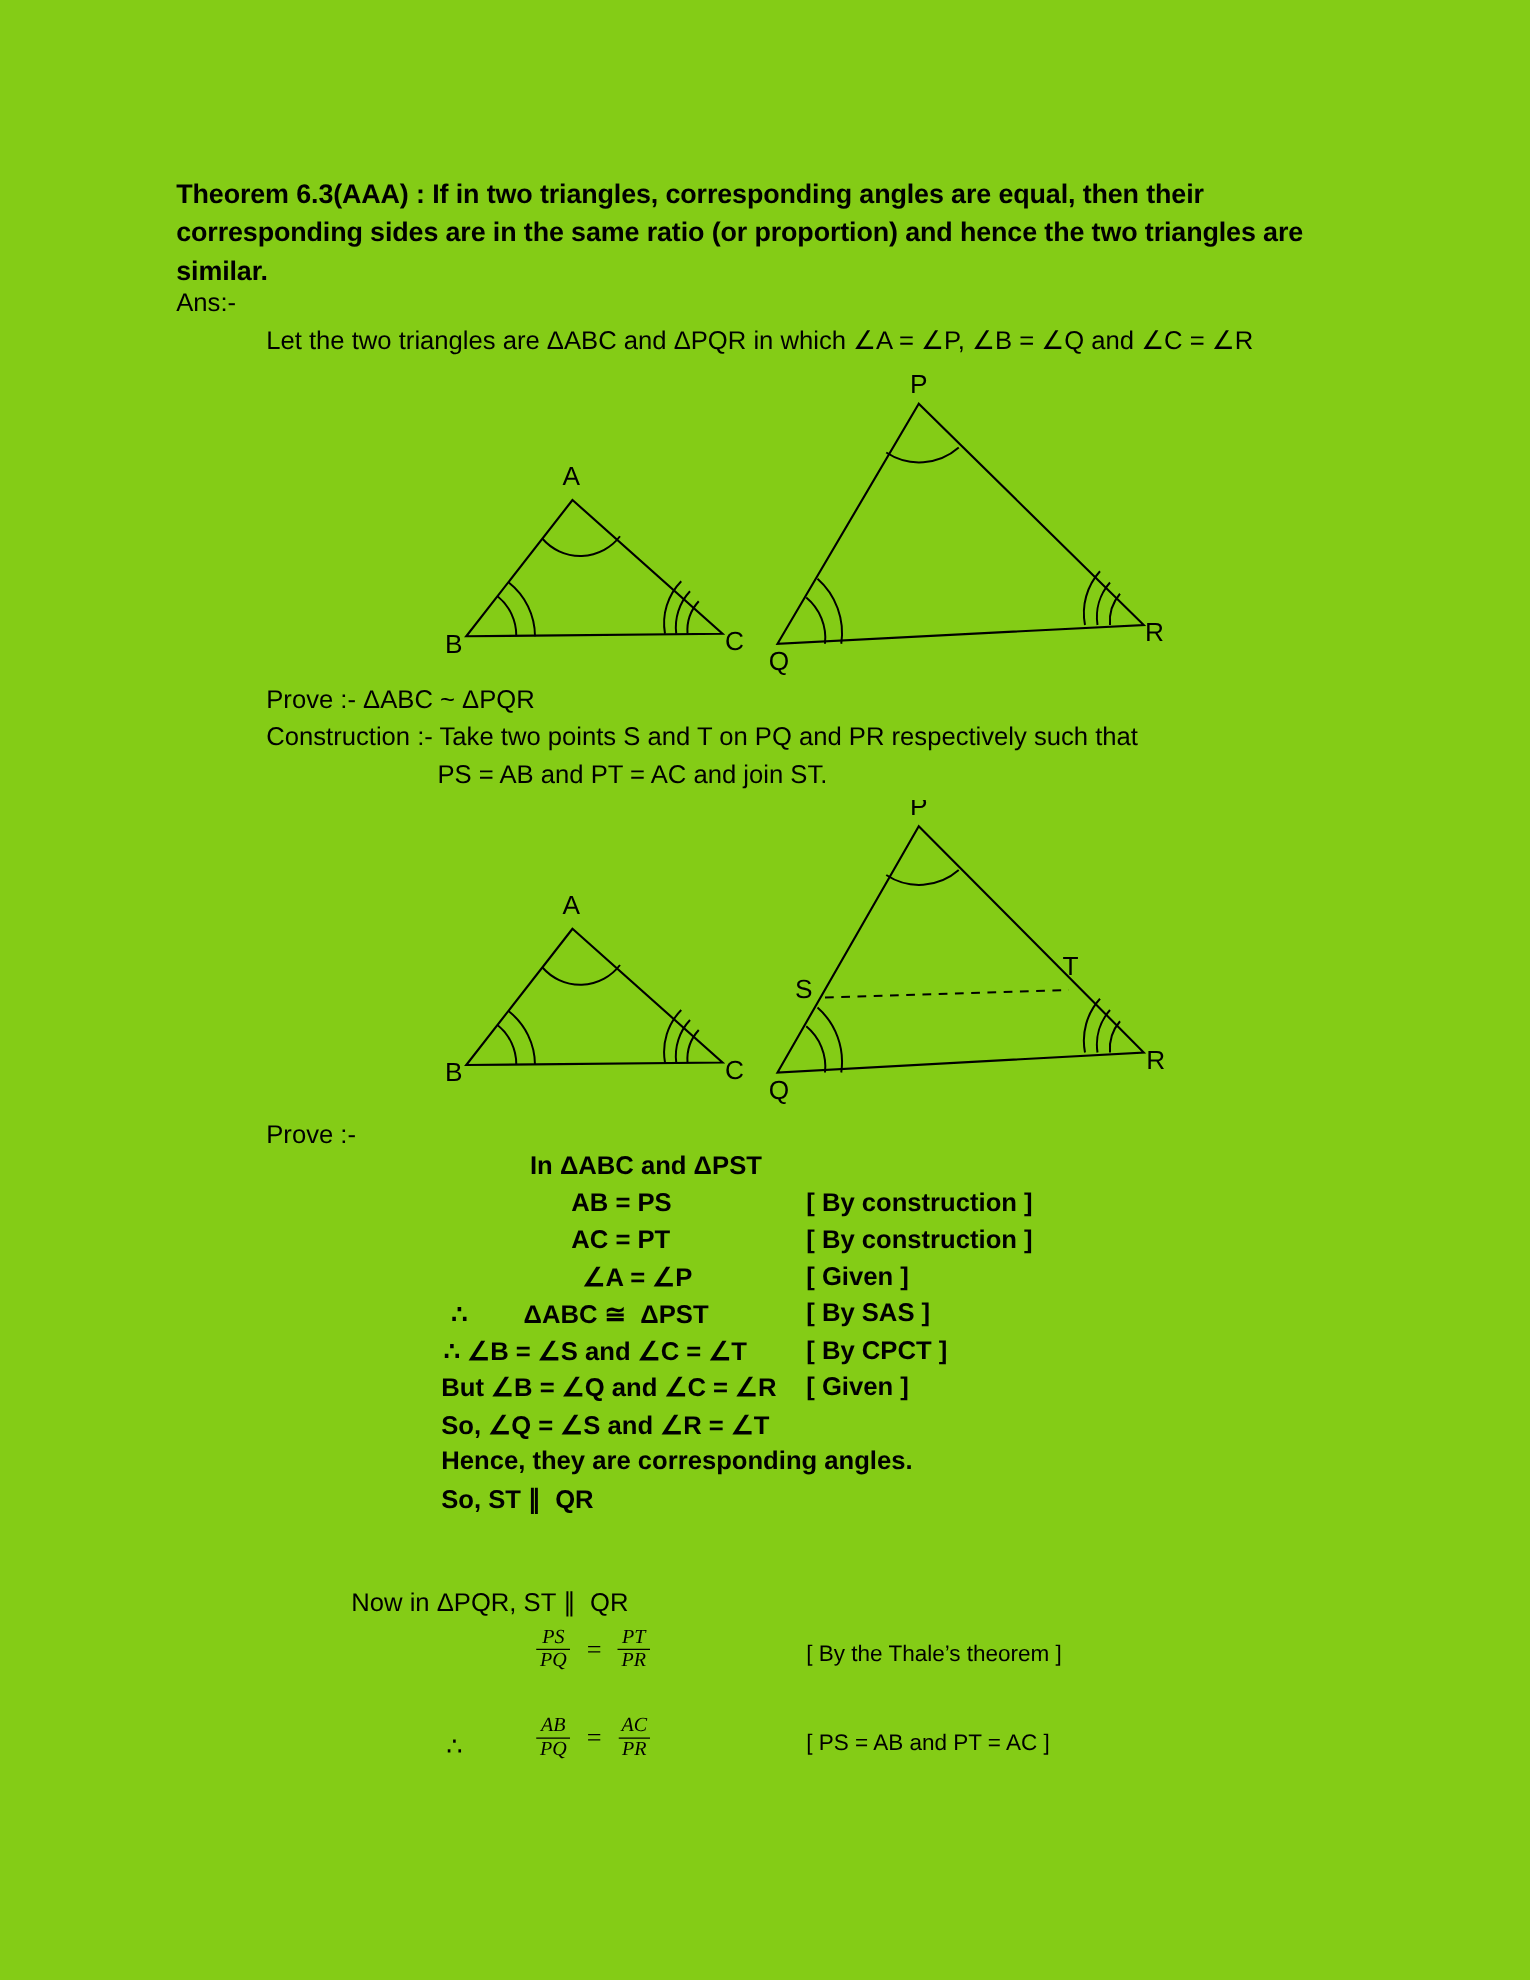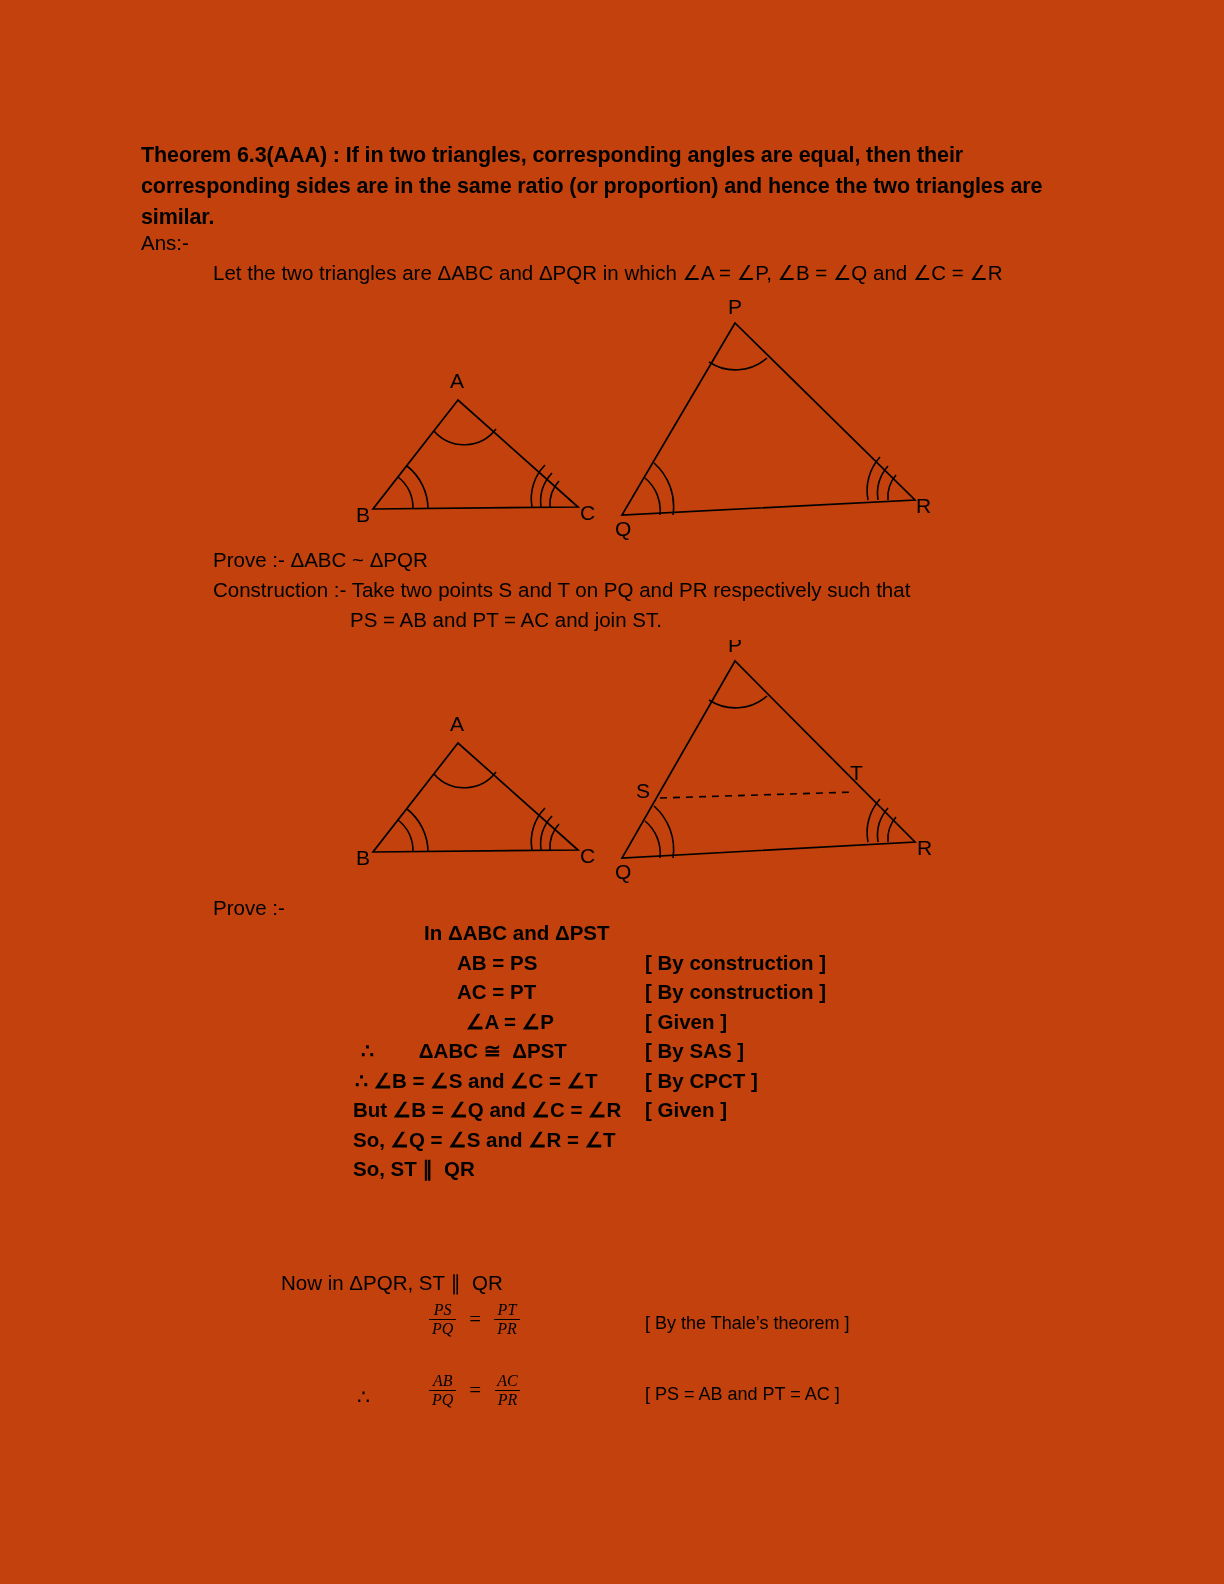--- a/index.html
+++ b/index.html
@@ -13,21 +13,21 @@
     position: relative;
     font-family: "Liberation Sans", sans-serif;
     color: #000000;
     overflow: hidden;
   }
   .page {
     position: absolute;
     left: 0; top: 0;
     width: 1224px;
     height: 1584px;
-    background: #c2410c;
+    background: #84cc16;
   }
   .abs { position: absolute; }
 
   
   #theorem-heading {
     left: 141px;
     top: 140px;
     width: 930px;
     font-size: 21.5px;
     font-weight: bold;
@@ -263,20 +263,24 @@
       <span class="proof-right">[ By CPCT ]</span>
     </div>
     <div class="proof-row r6">
       <span class="proof-left">But ∠B = ∠Q and ∠C = ∠R</span>
       <span class="proof-right">[ Given ]</span>
     </div>
     <div class="proof-row r7">
       <span class="proof-left">So, ∠Q = ∠S and ∠R = ∠T</span>
       <span class="proof-right"></span>
     </div>
+    <div class="proof-row r8">
+      <span class="proof-left">Hence, they are corresponding angles.</span>
+      <span class="proof-right"></span>
+    </div>
     <div class="proof-row r9">
       <span class="proof-left">So, ST ∥  QR</span>
       <span class="proof-right"></span>
     </div>
   </div>
 
   <div class="abs body-line" id="now-line">Now in ΔPQR, ST ∥  QR</div>
 
   <div class="eq-row" id="eq-row-1">
     <span class="therefore-mark"></span>

